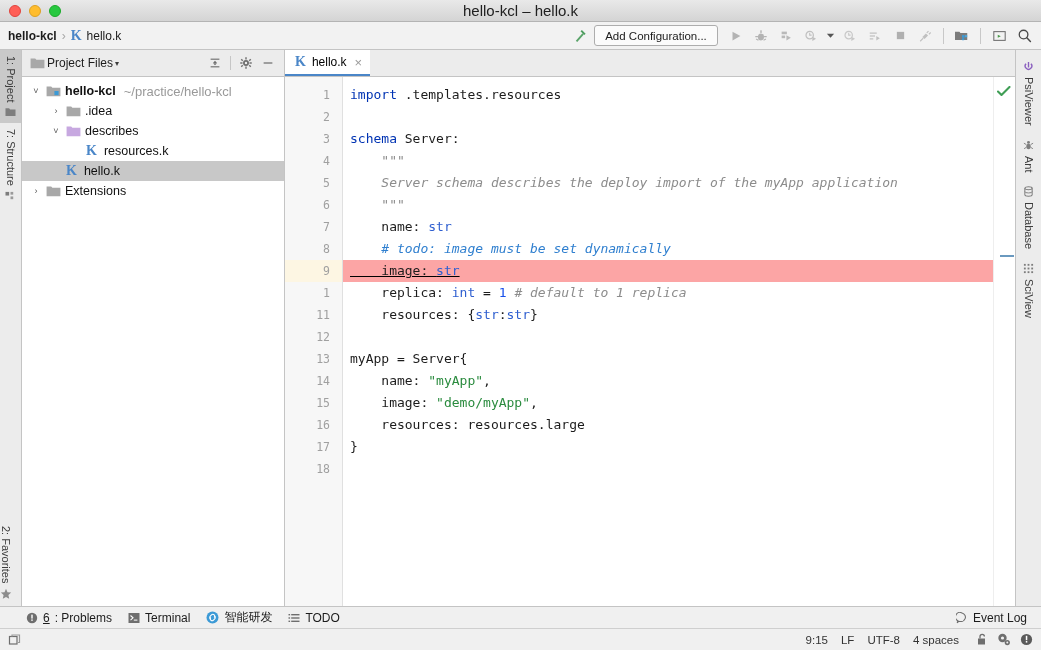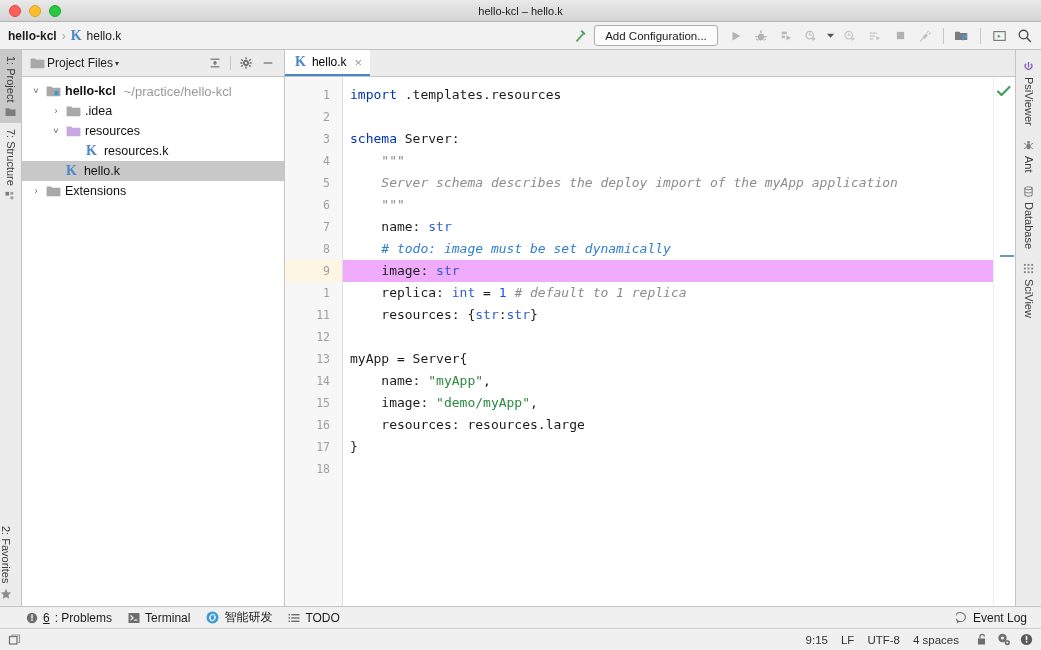--- a/index.html
+++ b/index.html
@@ -26,21 +26,21 @@
     position: relative;
     flex: 0 0 22px;
   }
   .traffic { display: flex; gap: 8px; padding-left: 9px; align-items: center; }
   .dot { width: 12px; height: 12px; border-radius: 50%; }
   .dot.red { background: #ff5f57; border: 1px solid #e0443e; }
   .dot.yellow { background: #ffbd2e; border: 1px solid #dea123; }
   .dot.green { background: #28c840; border: 1px solid #1aab29; }
   .win-title {
     position: absolute; left: 0; right: 0; text-align: center;
-    font-size: 11px; color: #202020; line-height: 22px;
+    font-size: 15px; color: #202020; line-height: 22px;
     pointer-events: none;
   }
 
   
   .toolbar {
     height: 28px; flex: 0 0 28px;
     background: #f2f2f2;
     border-bottom: 1px solid #c4c4c4;
     display: flex; align-items: center;
     padding: 0 6px 0 8px;
@@ -164,21 +164,21 @@
     font-size: 11.5px; color: #a0a0a0;
   }
   .gutter .ln { height: 22px; line-height: 22px; padding-right: 12px; }
   .gutter .ln.hl { background: #fdf6e3; }
   .code {
     flex: 1 1 auto; padding-top: 7px; position: relative;
     font-family: "DejaVu Sans Mono", monospace;
     font-size: 13px; overflow: hidden;
   }
   .cl { height: 22px; line-height: 22px; padding-left: 7px; white-space: pre; }
-  .cl.hl { background: #f0abfc; }
+  .cl.hl { background: #fca5a5; text-decoration: underline; }
   .kw { color: #0033b3; }
   .ty { color: #2f5fd0; }
   .num { color: #1750eb; }
   .str { color: #2a8b3e; }
   .cmt { color: #8c8c8c; font-style: italic; }
   .cmt-todo { color: #2f7fcf; font-style: italic; }
   .txt { color: #1c1c1c; }
 
   .inspect-strip {
     width: 22px; flex: 0 0 22px;
@@ -435,21 +435,21 @@
           <span class="node-label">.idea</span>
         </div>
 
         <div class="row" style="padding-left:28px">
           <span class="arrow">˅</span>
           <span style="display:flex">
             <svg width="15" height="12" viewBox="0 0 16 13">
                 <path d="M0.5 1.5 h5 l1.3 1.6 H15.5 v9 H0.5 Z" fill="#c7a8e0"></path>
               </svg>
           </span>
-          <span class="node-label">resources</span>
+          <span class="node-label">describes</span>
         </div>
 
         <div class="row" style="padding-left:48px">
           <span class="arrow none"></span>
           <span class="kicon">K</span>
           <span class="node-label" style="margin-left:3px">resources.k</span>
         </div>
 
         <div class="row selected" style="padding-left:28px">
           <span class="arrow none"></span>

